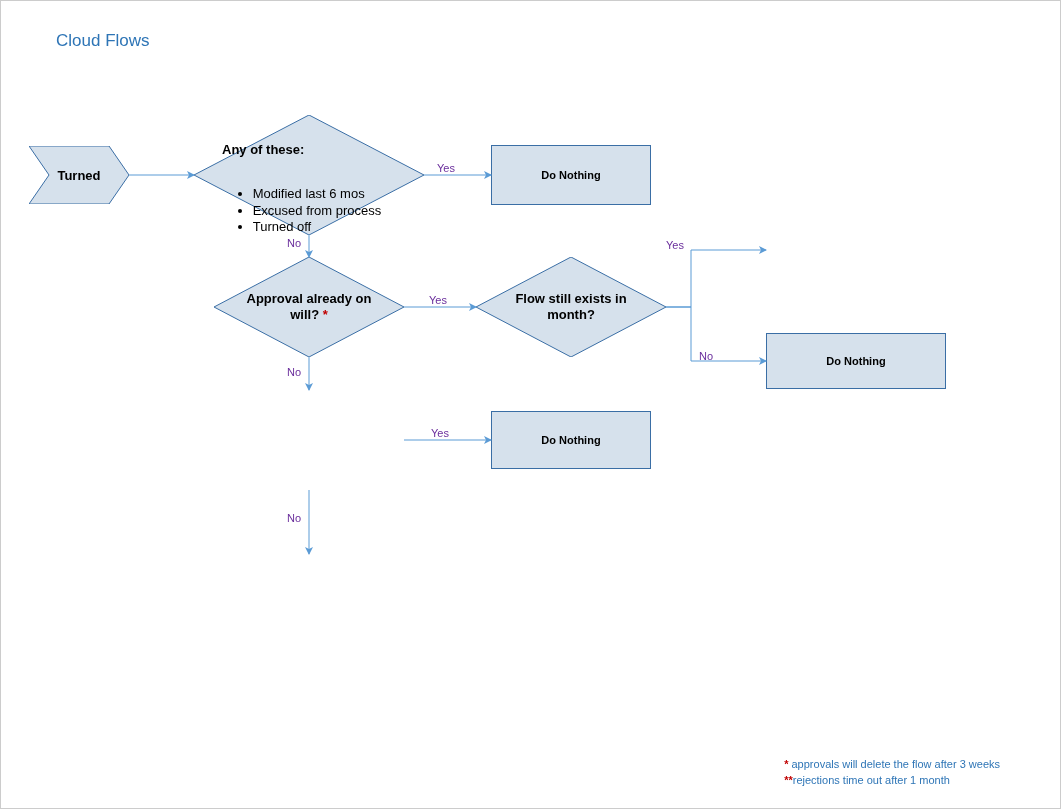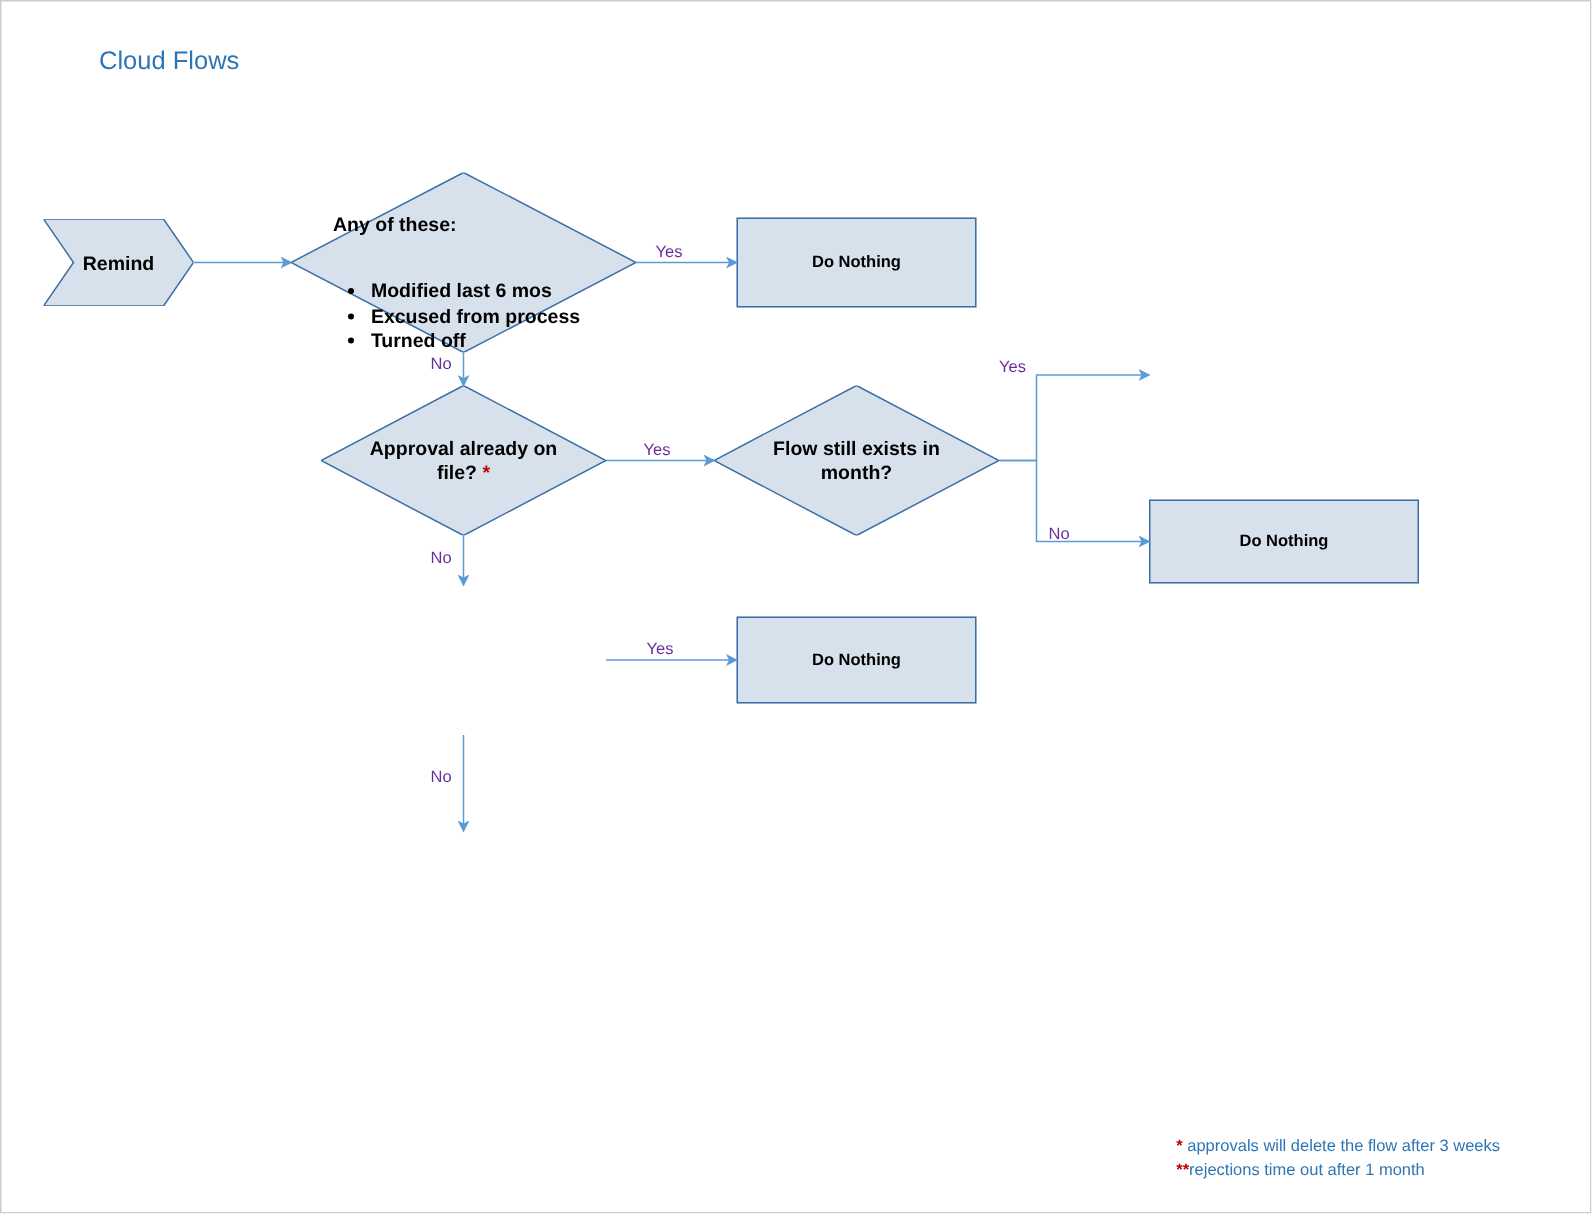--- a/index.html
+++ b/index.html
@@ -65,21 +65,21 @@
     font-size: 13px;
     font-weight: 600;
     padding: 0 18px;
     line-height: 1.25;
     gap: 26px;
   }
   .diamond-label ul {
     margin: 2px 0 0 0;
     padding-left: 16px;
     text-align: left;
-    font-weight: 700;
+    font-weight: 400;
   }
   .diamond-label ul li { margin: 0; }
   .diamond-header { text-align: left; }
   .red { color: #c00000; font-weight: 700; }
   
   .chevron-svg { position: absolute; }
   .chevron-label {
     position: absolute;
     display: flex; align-items: center; justify-content: center;
     font-size: 13px; font-weight: 600;
@@ -96,26 +96,26 @@
     font-size: 11px;
     color: #6a2e9c;
     background: transparent;
   }
 </style>
 </head>
 <body>
 
 <div class="canvas">
 
-  <div class="title" style="top:30px; left:65px;text-align:center;">Cloud Flows</div>
+  <div class="title" style="top:30px; left:55px;text-align:center;">Cloud Flows</div>
 
   <svg class="chevron-svg" style="top:145px; left:28px;" width="100" height="58">
     <polygon points="0,0 80,0 100,29 80,58 0,58 20,29" fill="#d6e1ec" stroke="#3a6ea5" stroke-width="1"></polygon>
   </svg>
-  <div class="chevron-label" style="top:145px; left:28px; width:100px; height:58px;">Remind</div>
+  <div class="chevron-label" style="top:145px; left:28px; width:100px; height:58px;">Turned</div>
 
   <div class="diamond-wrap" style="top:114px; left:193px; width:230px; height:120px;">
     <svg class="diamond-svg" width="230" height="120">
       <polygon points="115,0 230,60 115,120 0,60" fill="#d6e1ec" stroke="#3a6ea5" stroke-width="1"></polygon>
     </svg>
     <div class="diamond-label" style="flex-direction:column;">
       <div class="diamond-header" style="width:100%; padding-left:10px;">Any of these:</div>
       <ul>
         <li>Modified last 6 mos</li>
         <li>Excused from process</li>
@@ -125,21 +125,21 @@
   </div>
 
   <div class="shape rect" style="top:144px; left:490px; width:160px; height:60px;">Do Nothing</div>
 
   <div class="diamond-wrap" style="top:256px; left:213px; width:190px; height:100px;">
     <svg class="diamond-svg" width="190" height="100">
       <polygon points="95,0 190,50 95,100 0,50" fill="#d6e1ec" stroke="#3a6ea5" stroke-width="1"></polygon>
     </svg>
     <div class="diamond-label">
       <span>
-        <span>Approval already on file? </span><span class="red">*</span>
+        <span>Approval already on will? </span><span class="red">*</span>
       </span>
     </div>
   </div>
 
   <div class="diamond-wrap" style="top:256px; left:475px; width:190px; height:100px;">
     <svg class="diamond-svg" width="190" height="100">
       <polygon points="95,0 190,50 95,100 0,50" fill="#d6e1ec" stroke="#3a6ea5" stroke-width="1"></polygon>
     </svg>
     <div class="diamond-label">
       <span>Flow still exists in month?</span>

